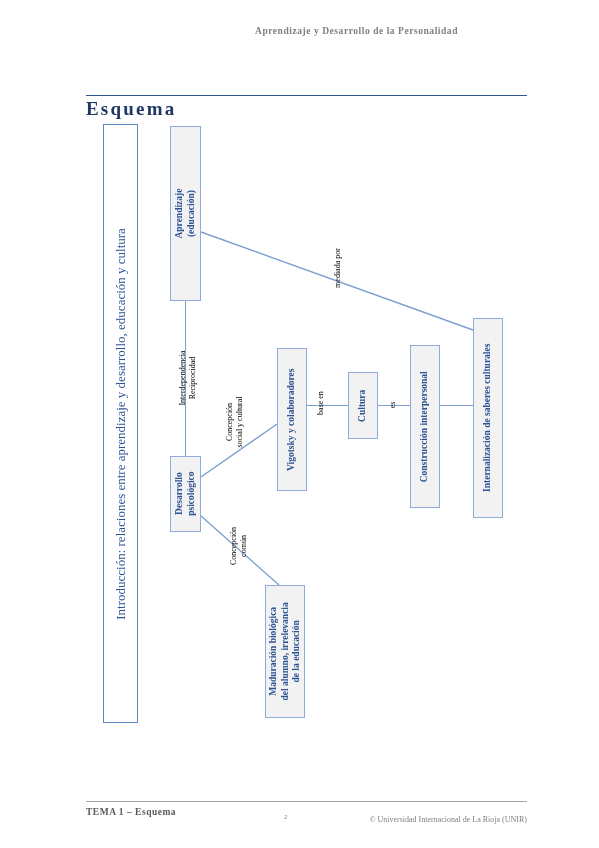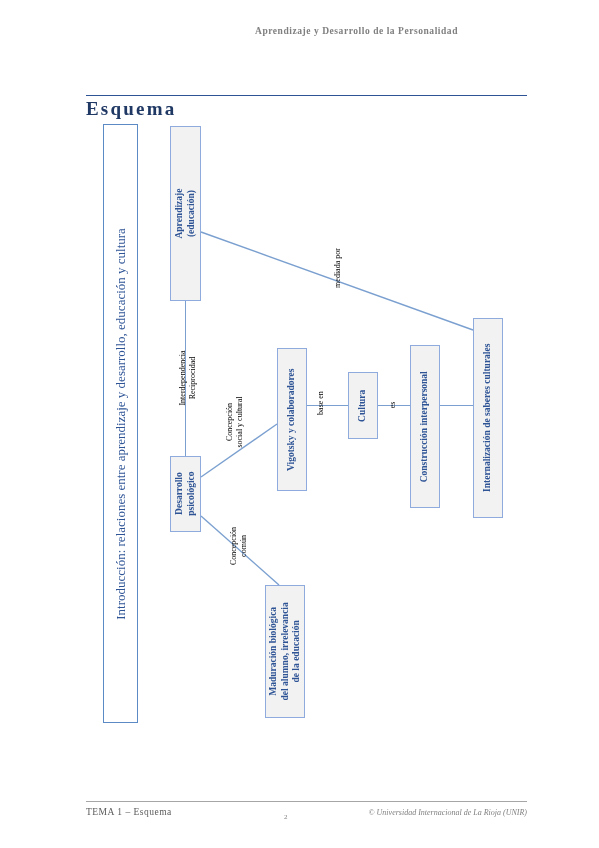--- a/index.html
+++ b/index.html
@@ -200,38 +200,37 @@
     left: 86px;
     top: 807px;
     width: 441px;
     height: 18px;
   }
   .footer-left {
     position: absolute;
     left: 0; top: 0;
     font-family: "Liberation Serif", serif;
     font-size: 9.5px;
-    font-weight: normal;
+    font-weight: bold;
     letter-spacing: 0.5px;
     color: #5a5a5a;
   }
   .footer-center {
     position: absolute;
     left: 198px; top: 6px;
     font-family: "Liberation Serif", serif;
     font-size: 7px;
     color: #7f7f7f;
   }
   .footer-right {
     position: absolute;
-    right: 0; top: 1px;
+    right: 0; top: 8px;
     font-family: "Liberation Serif", serif;
     font-size: 8px;
     color: #7f7f7f;
-    font-style: italic;
   }
 </style>
 </head>
 <body>
 
 <div class="page">
 
   <div class="doc-header">Aprendizaje y Desarrollo de la Personalidad</div>
 
   <div class="page-title">Esquema</div>

